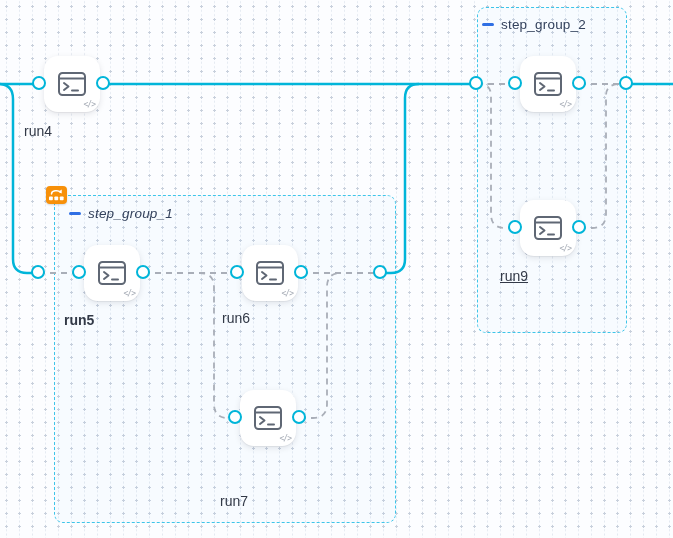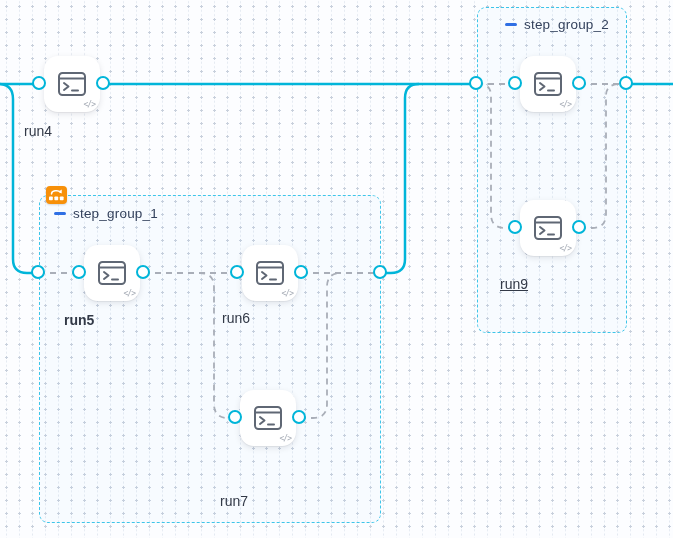--- a/index.html
+++ b/index.html
@@ -44,38 +44,38 @@
     position:absolute;width:10px;height:10px;border-radius:50%;
     background:#fff;border:2.6px solid #00b5d9;box-sizing:content-box;z-index:4;
     margin-left:-7.6px;margin-top:-7.6px;
   }
 </style>
 </head>
 <body>
 
 <div class="canvas">
 
-  <div class="group" style="left:39px;top:195px;width:342px;height:328px;">
+  <div class="group" style="left:54px;top:195px;width:342px;height:328px;font-style:italic;">
     <div class="group-label-row" style="left:14px;top:10px;">
       <span class="collapse-btn"></span>
       <span class="group-label">step_group_1</span>
     </div>
   </div>
   <div class="badge" style="left:46px;top:186px;">
     <svg width="17" height="14" viewBox="0 0 17 14" fill="none">
       <path d="M3.5 6 C3.5 2.6 10 1.6 12.6 4.2" stroke="#fff" stroke-width="1.5" stroke-linecap="round"></path>
       <path d="M13.8 1.6 L13.6 5.4 L10.2 3.8 Z" fill="#fff"></path>
       <rect x="1" y="8.4" width="3.8" height="3.8" rx="0.8" fill="#fff"></rect>
       <rect x="6.4" y="8.4" width="3.8" height="3.8" rx="0.8" fill="#fff"></rect>
       <rect x="11.8" y="8.4" width="3.8" height="3.8" rx="0.8" fill="#fff"></rect>
     </svg>
   </div>
 
   <div class="group" style="left:477px;top:7px;width:150px;height:326px;">
-    <div class="group-label-row" style="left:27px;top:9px;justify-content:space-between;">
+    <div class="group-label-row" style="left:4px;top:9px;justify-content:space-between;">
       <span class="collapse-btn"></span>
       <span class="group-label">step_group_2</span>
     </div>
   </div>
 
   <svg class="edges">
     <path class="edge-solid" d="M0,84 L40,84"></path>
     <path class="edge-solid" d="M0,84 Q13,85 13,99 L13,259 Q13,273 27,273 L39,273"></path>
     <path class="edge-solid" d="M104,84 L477,84"></path>
     <path class="edge-solid" d="M381,273 L391,273 Q405,273 405,259 L405,98 Q405,84 419,84"></path>
@@ -149,21 +149,21 @@
 
   <div class="node" style="left:520px;top:200px;">
     <svg width="30" height="26" viewBox="0 0 30 26" fill="none" stroke="#5f6774" stroke-width="2">
       <rect x="2" y="2" width="26" height="22" rx="3.5"></rect>
       <line x1="2" y1="7.5" x2="28" y2="7.5"></line>
       <polyline points="7,12 11.5,15.5 7,19" stroke-linecap="round" stroke-linejoin="round"></polyline>
       <line x1="15" y1="19.5" x2="21" y2="19.5" stroke-linecap="round"></line>
     </svg>
     <span class="code-glyph">&lt;/&gt;</span>
   </div>
-  <div class="node-label" style="left:500px;top:276px;text-decoration:underline;">run9</div>
+  <div class="node-label" style="left:500px;top:268px;text-decoration:underline;">run9</div>
 
   <div class="handle" style="left:40px;top:84px;"></div>
   <div class="handle" style="left:104px;top:84px;"></div>
   <div class="handle" style="left:80px;top:273px;"></div>
   <div class="handle" style="left:144px;top:273px;"></div>
   <div class="handle" style="left:238px;top:273px;"></div>
   <div class="handle" style="left:302px;top:273px;"></div>
   <div class="handle" style="left:236px;top:418px;"></div>
   <div class="handle" style="left:300px;top:418px;"></div>
   <div class="handle" style="left:516px;top:84px;"></div>

